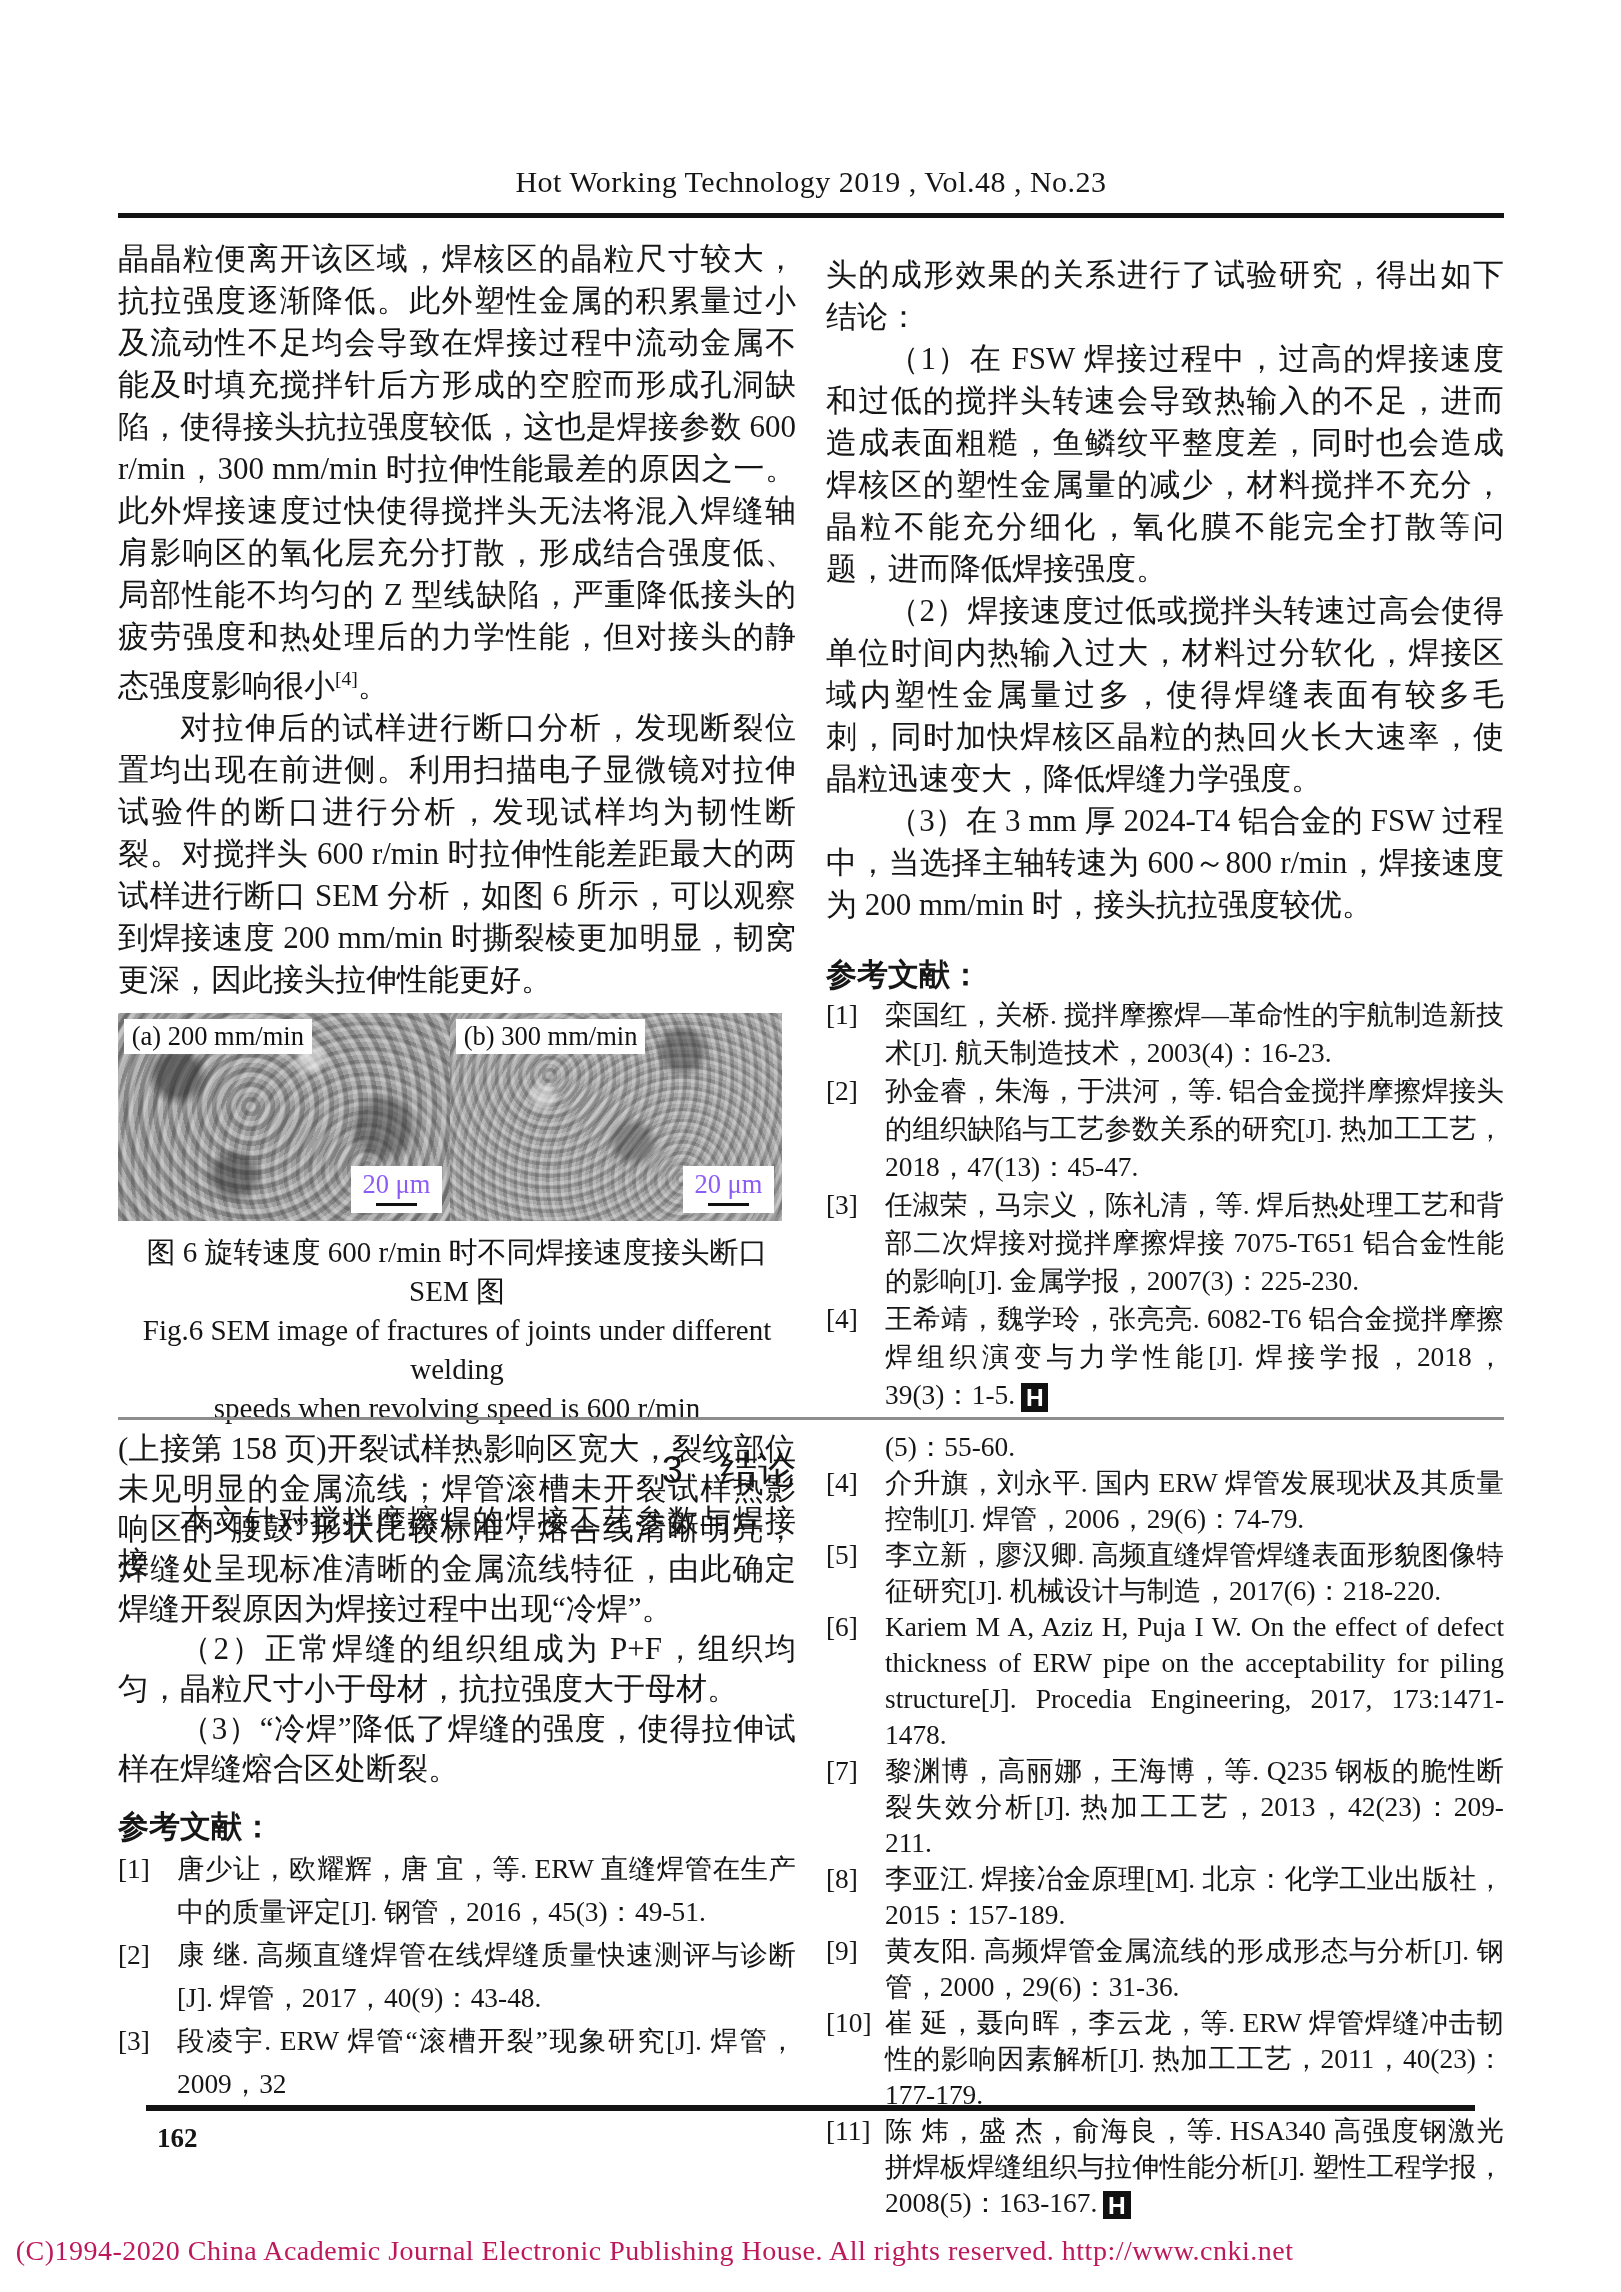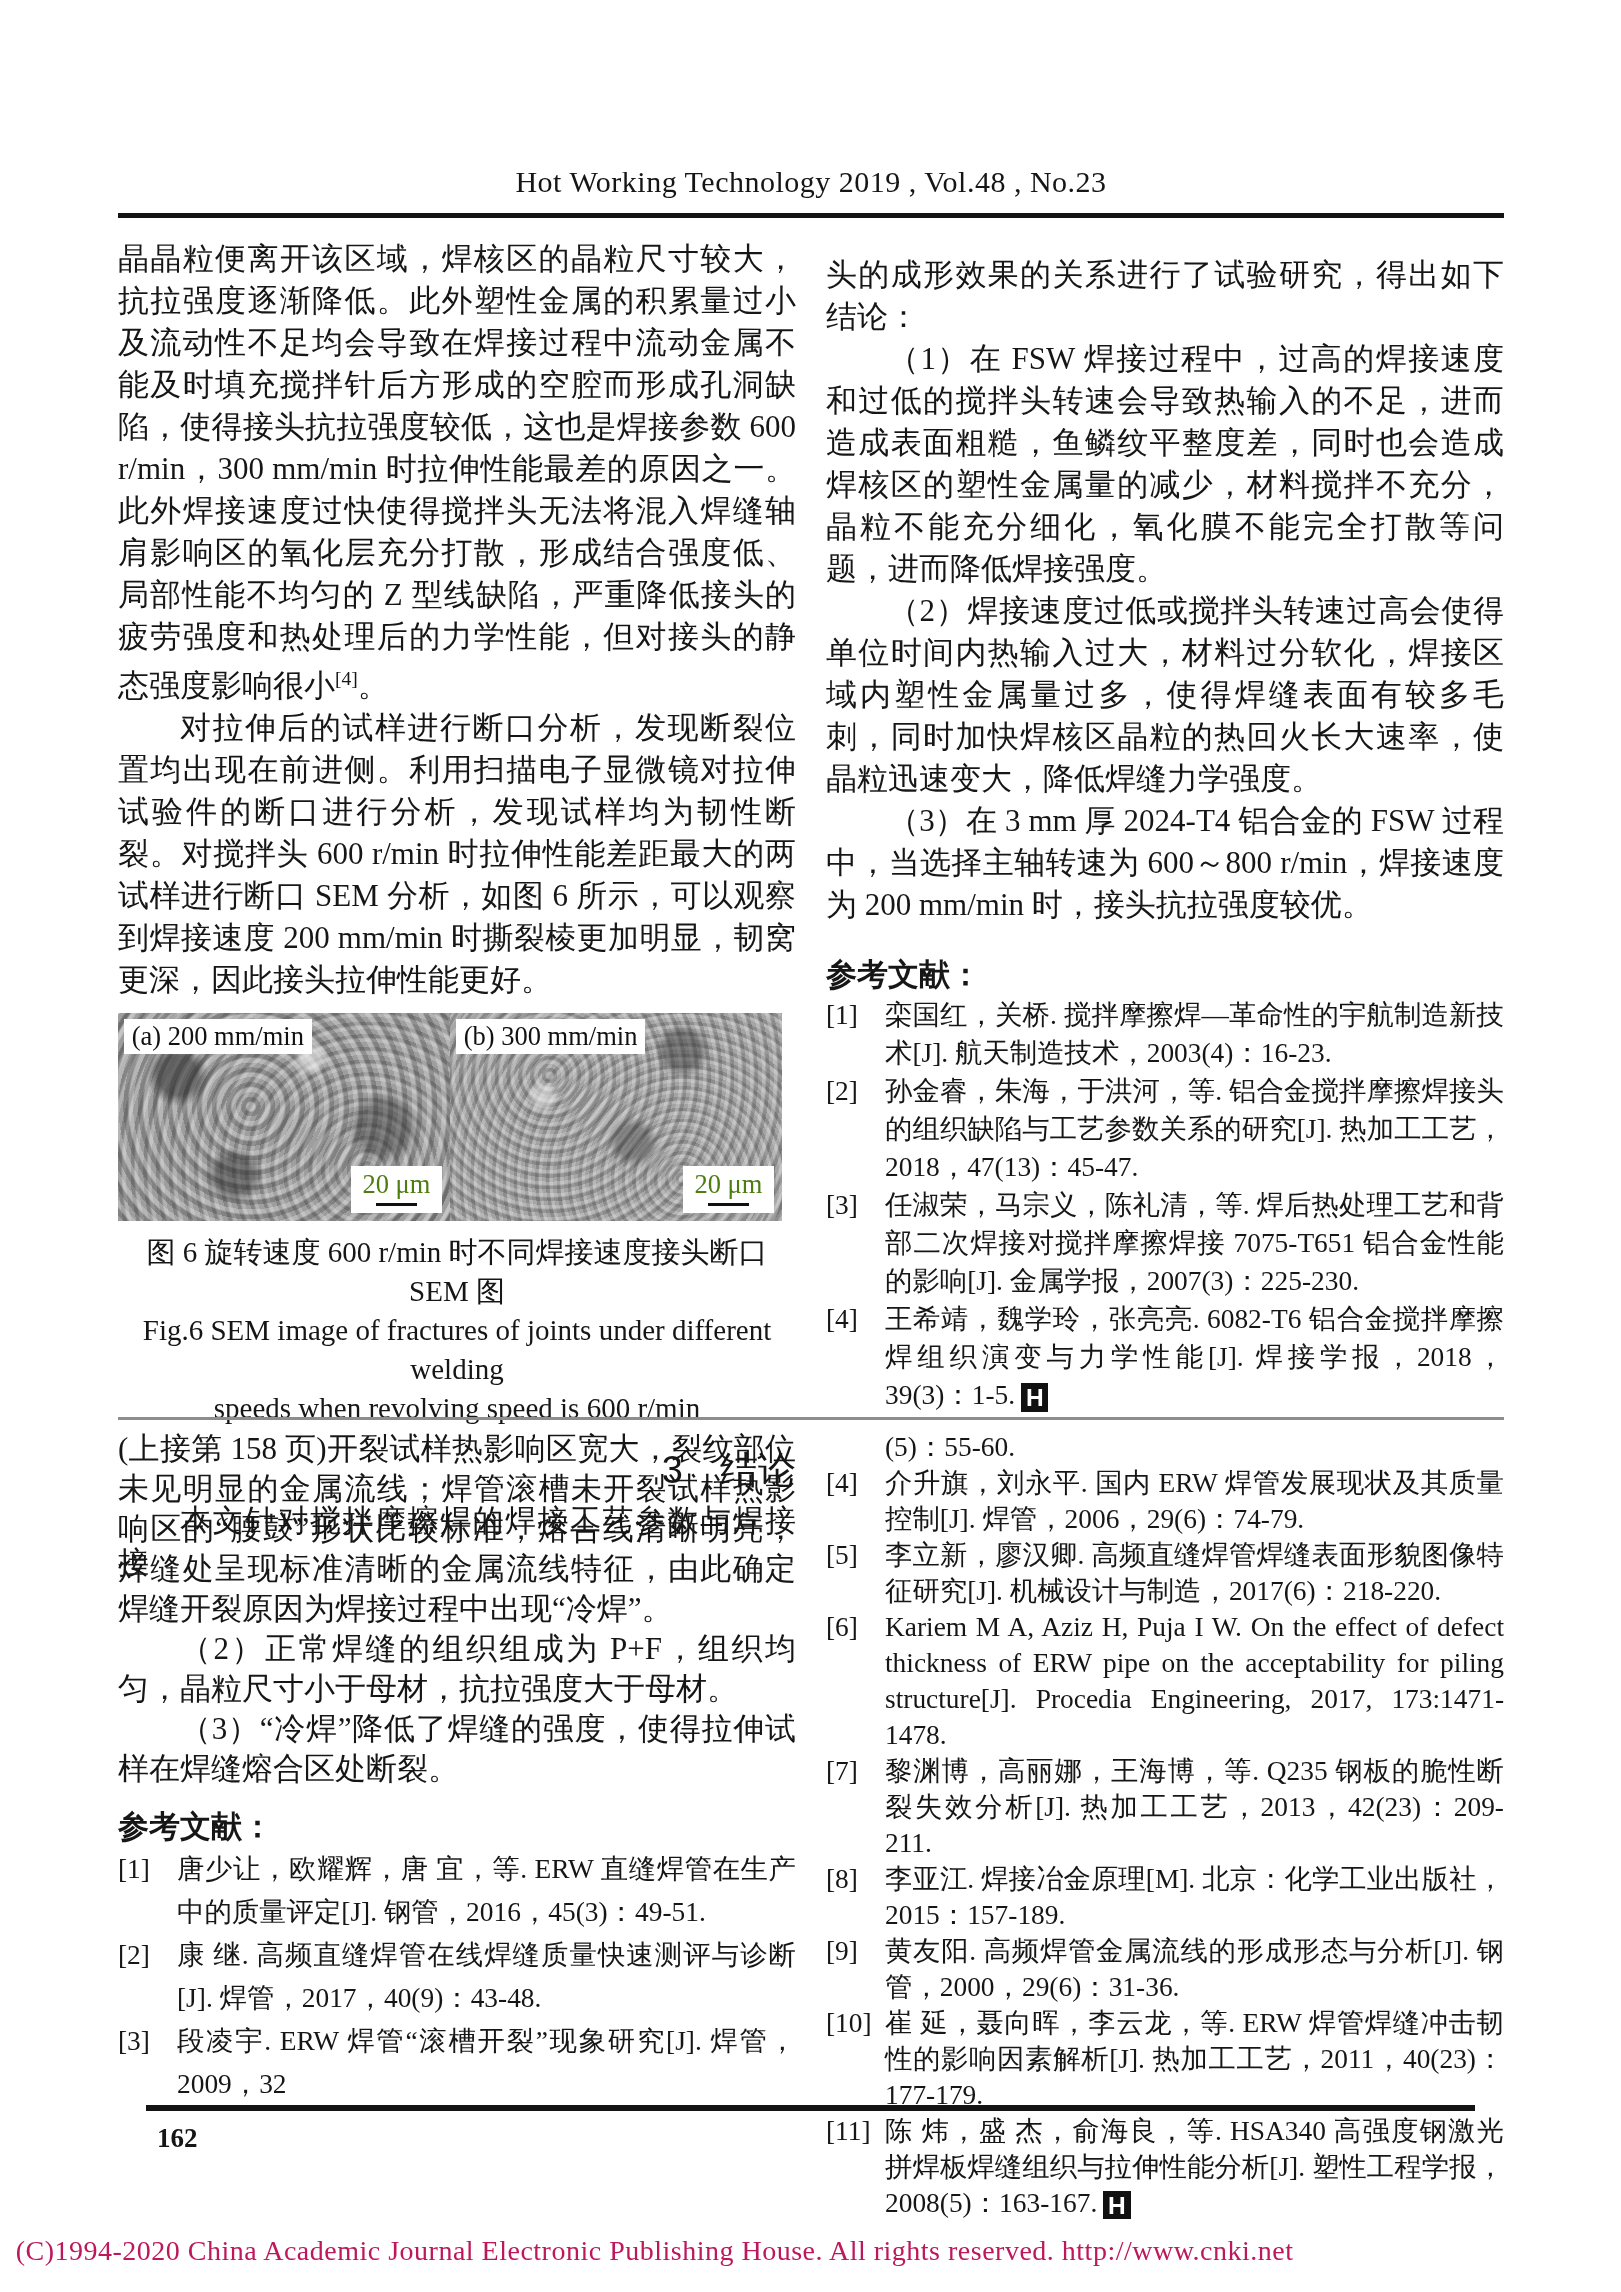--- a/index.html
+++ b/index.html
@@ -42,21 +42,21 @@
       radial-gradient(circle at 28% 40%, rgba(235,235,235,.55) 0 8.8px, transparent 15.7px),
       radial-gradient(circle at 55% 62%, rgba(55,55,55,.4) 0 15.7px, transparent 25.5px),
       repeating-radial-gradient(circle at 30% 30%, rgba(255,255,255,.22) 0 2.9px, rgba(35,35,35,.2) 4.9px 7.8px, transparent 7.8px 11.8px),
       repeating-radial-gradient(circle at 70% 80%, rgba(255,255,255,.2) 0 2.9px, rgba(35,35,35,.18) 3.9px 6.9px, transparent 6.9px 10.8px);
   }
   .photo-label{
     position:absolute;top:5.9px;left:5.9px;background:#fff;color:#111;
     font-size:26.5px;line-height:35px;padding:0 7.8px;white-space:nowrap;
   }
   .scale-box{
-    position:absolute;bottom:7.8px;right:7.8px;background:#fff;color:#4d7c0f;
+    position:absolute;bottom:7.8px;right:7.8px;background:#fff;color:#8b5cf6;
     font-size:26.5px;line-height:31px;padding:2.9px 11.8px 6.9px;text-align:center;
   }
   .scale-bar-line{display:block;width:41px;height:3.9px;background:#111;margin:2.9px auto 0;}
   .cap{text-align:center;font-size:29px;line-height:39px;margin-top:11.8px;}
   
   .sec-head{
     font-family:"Liberation Sans","DejaVu Sans",sans-serif;font-weight:normal;
     font-size:38px;line-height:45px;margin:19.6px 0 7.8px;text-align:right;
   }
   .sec-head .sec-num{margin-right:37px;}

